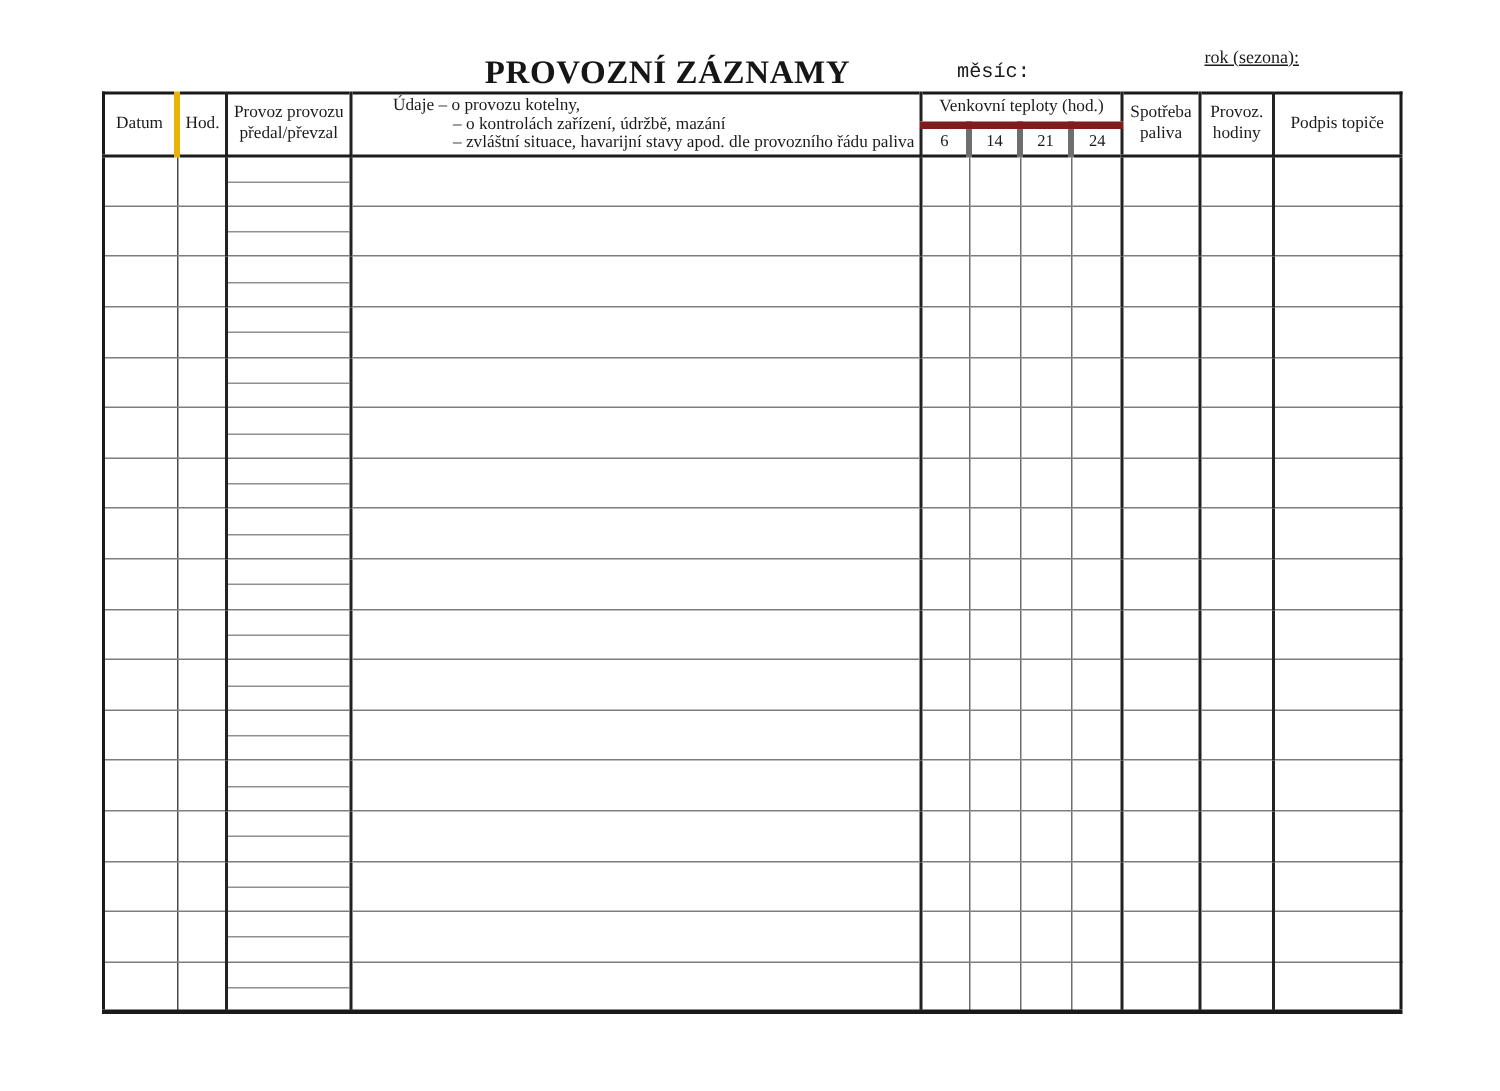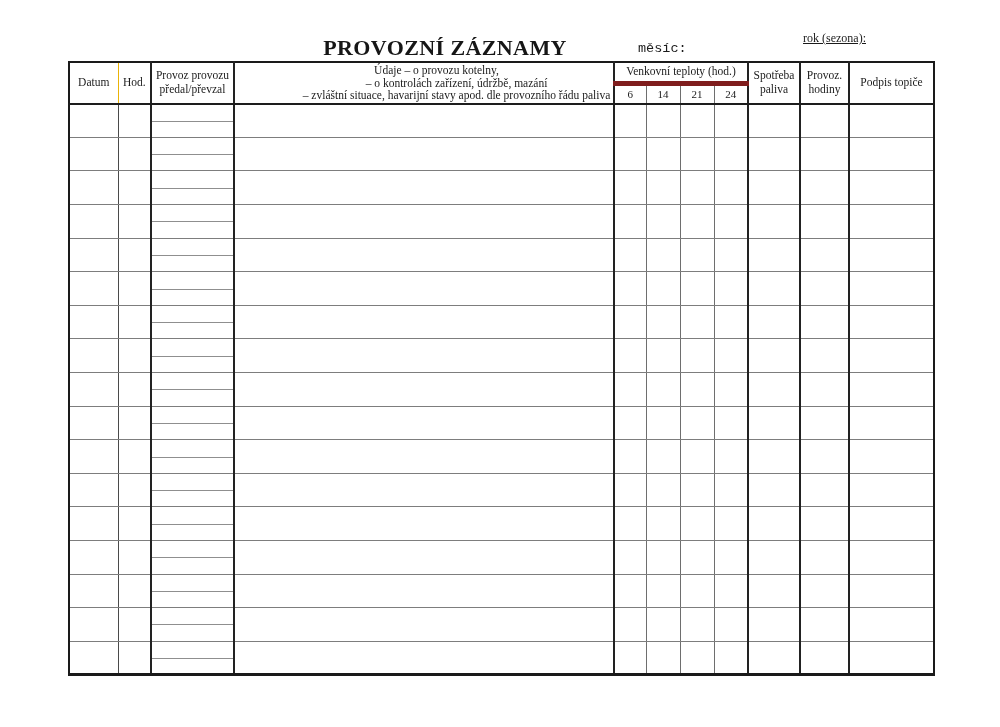--- a/index.html
+++ b/index.html
@@ -26,40 +26,40 @@
     position: absolute; left: 68px; top: 61px;
     width: 865px;
     border-collapse: collapse; table-layout: fixed;
     border: 2px solid #1a1a1a;
     border-bottom-width: 3px;
   }
   th {
     font-weight: normal; font-size: 11.5px; line-height: 1.18;
     text-align: center; vertical-align: middle;
     padding: 1px 2px;
-    border-right: 1px solid #eab308;
+    border-right: 4px solid #eab308;
     border-bottom: 2px solid #1d1d1d;
     color: #1b1b1b;
   }
   tr.group-head th { height: 20px; }
   th.venk { border-bottom: 5px solid #7f1d1d; border-radius: 13px; }
   tr.temp-row th { height: 18px; font-size: 11px; border-bottom: 2px solid #1d1d1d; }
 
   td {
     padding: 0; height: 33.6px;
     border-right: 1px solid #4a4a4a;
     border-bottom: 1px solid #7d7d7d;
   }
   
   .r-thick { border-right-width: 2px; border-right-color: #222; }
   .r-light { border-right-color: #6e6e6e; }
   .r-none  { border-right: 0; }
 
   th.udaje-head {
-    text-align: center; padding-left: 27px; font-size: 11.5px; line-height: 12.6px;
+    text-align: left; padding-left: 27px; font-size: 11.5px; line-height: 12.6px;
   }
   .u-ln { margin-left: 40px; }
 
   td.c-predal { position: relative; }
   .split-line {
     position: absolute; left: 0; right: 0; top: 50%;
     height: 0; border-top: 1px solid #8f8f8f;
   }
 </style>
 </head>

